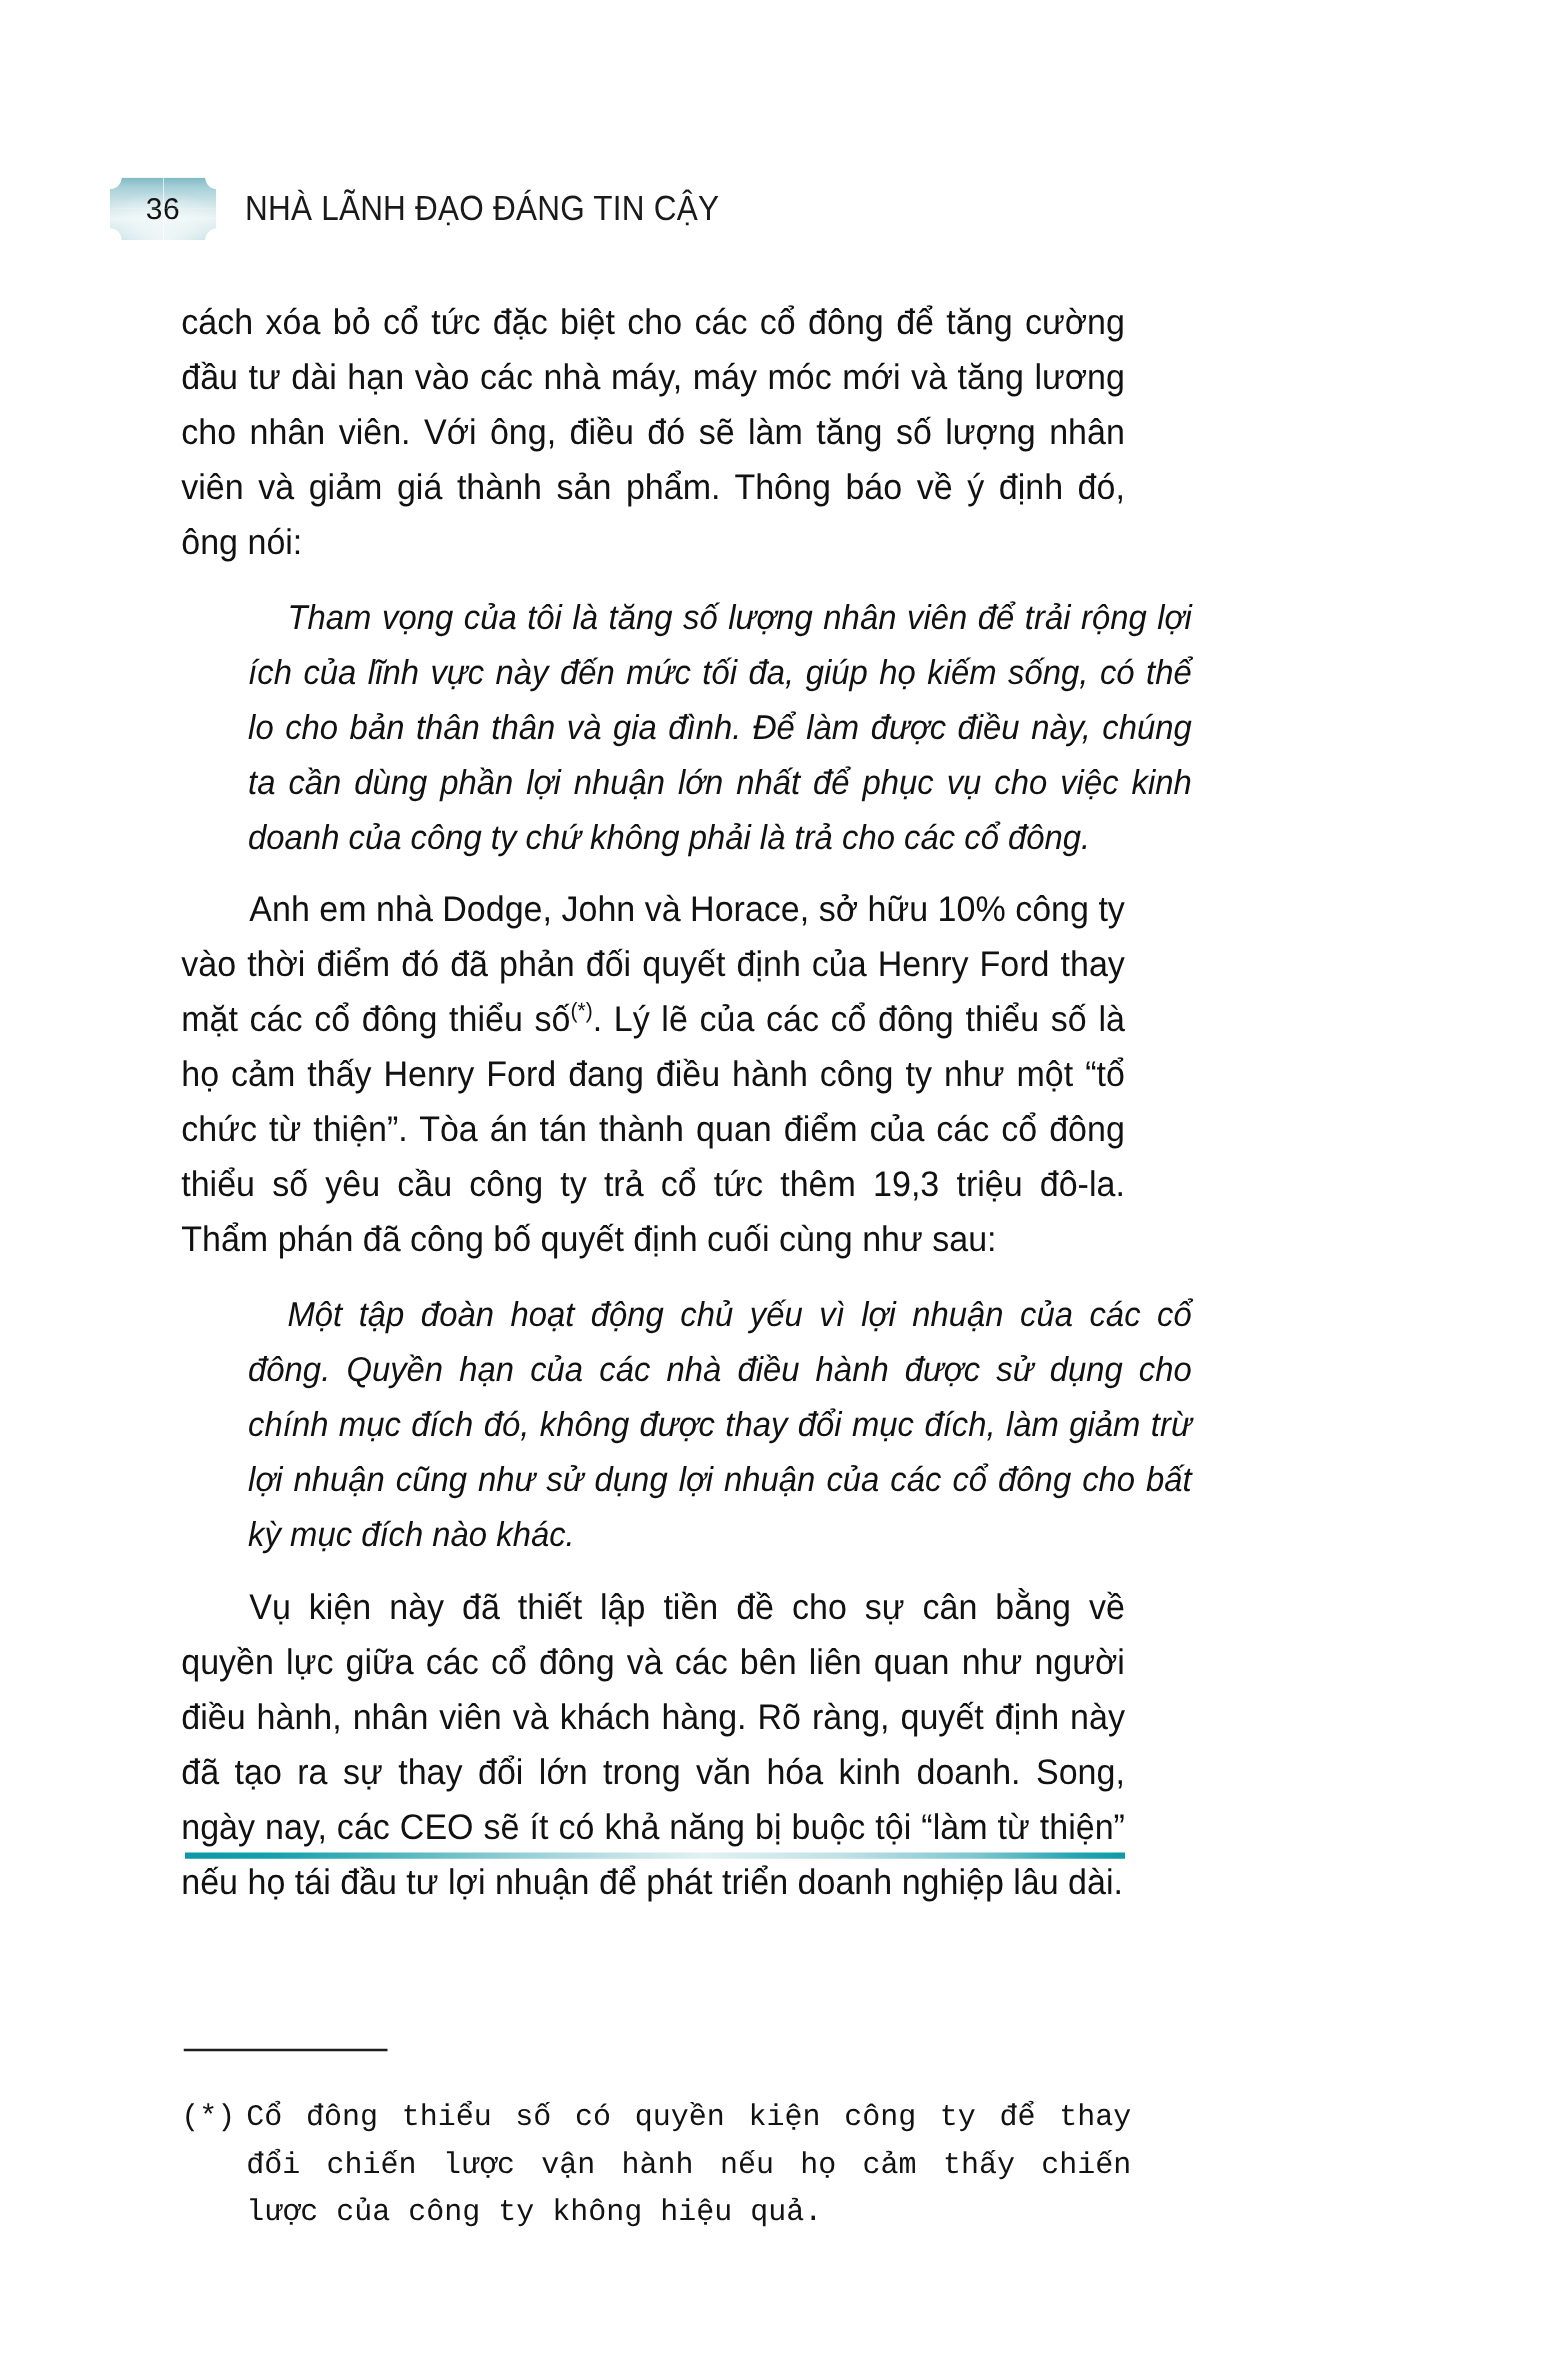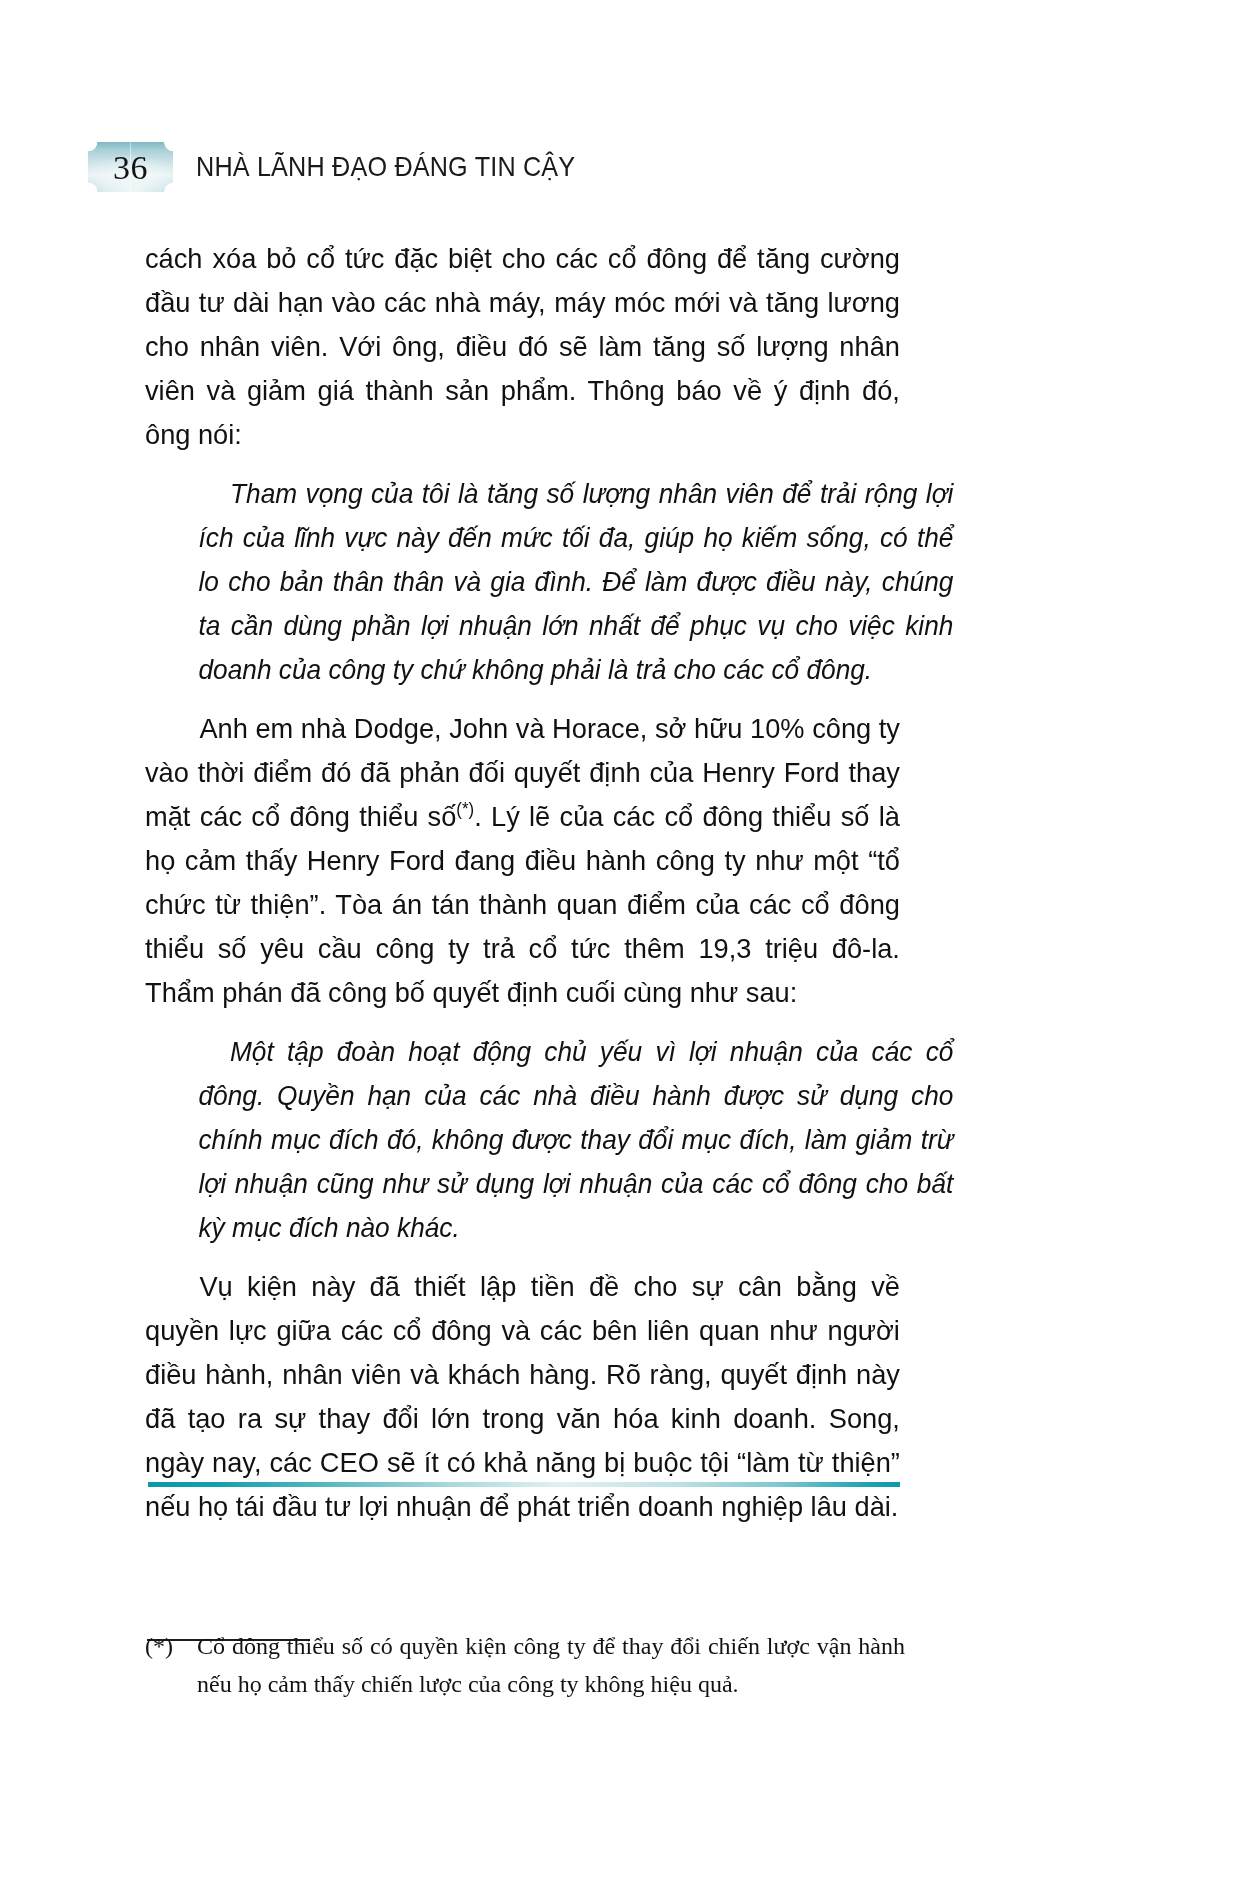--- a/index.html
+++ b/index.html
@@ -61,22 +61,22 @@
        radial-gradient(circle 9px at 0px 100%, transparent 0 9px, #000 9.6px) bottom left / 50% 50% no-repeat,
        radial-gradient(circle 9px at 100% 100%, transparent 0 9px, #000 9.6px) bottom right / 50% 50% no-repeat;
     mask:
        radial-gradient(circle 9px at 0px 0px, transparent 0 9px, #000 9.6px) top left / 50% 50% no-repeat,
        radial-gradient(circle 9px at 100% 0px, transparent 0 9px, #000 9.6px) top right / 50% 50% no-repeat,
        radial-gradient(circle 9px at 0px 100%, transparent 0 9px, #000 9.6px) bottom left / 50% 50% no-repeat,
        radial-gradient(circle 9px at 100% 100%, transparent 0 9px, #000 9.6px) bottom right / 50% 50% no-repeat;
   }
 
   .folio-number {
-    font-family: Liberation Serif, serif;
-    font-size: 34px;
+    font-family: Liberation Sans, sans-serif;
+    font-size: 24px;
     line-height: 1;
     color: #141414;
     letter-spacing: 0.5px;
     position: relative;
     top: 1px;
   }
 
   .runhead-title {
     margin-left: 23px;
     font-family: "Liberation Sans Narrow", "Liberation Sans", "DejaVu Sans", sans-serif;
@@ -164,23 +164,23 @@
     left: 147px;
     top: 1639px;
     width: 163px;
     height: 1.5px;
     background: #1d1d1d;
   }
 
   .footnote {
     position: absolute;
     left: 145px;
-    top: 1627px;
+    top: 1676px;
     width: 760px;
-    font-family: Liberation Serif, serif;
+    font-family: Liberation Mono, monospace;
     font-size: 24px;
     line-height: 38px;
     color: #121212;
     text-align: justify;
     text-justify: inter-word;
   }
 
   .footnote-body {
     display: block;
     padding-left: 52px;

